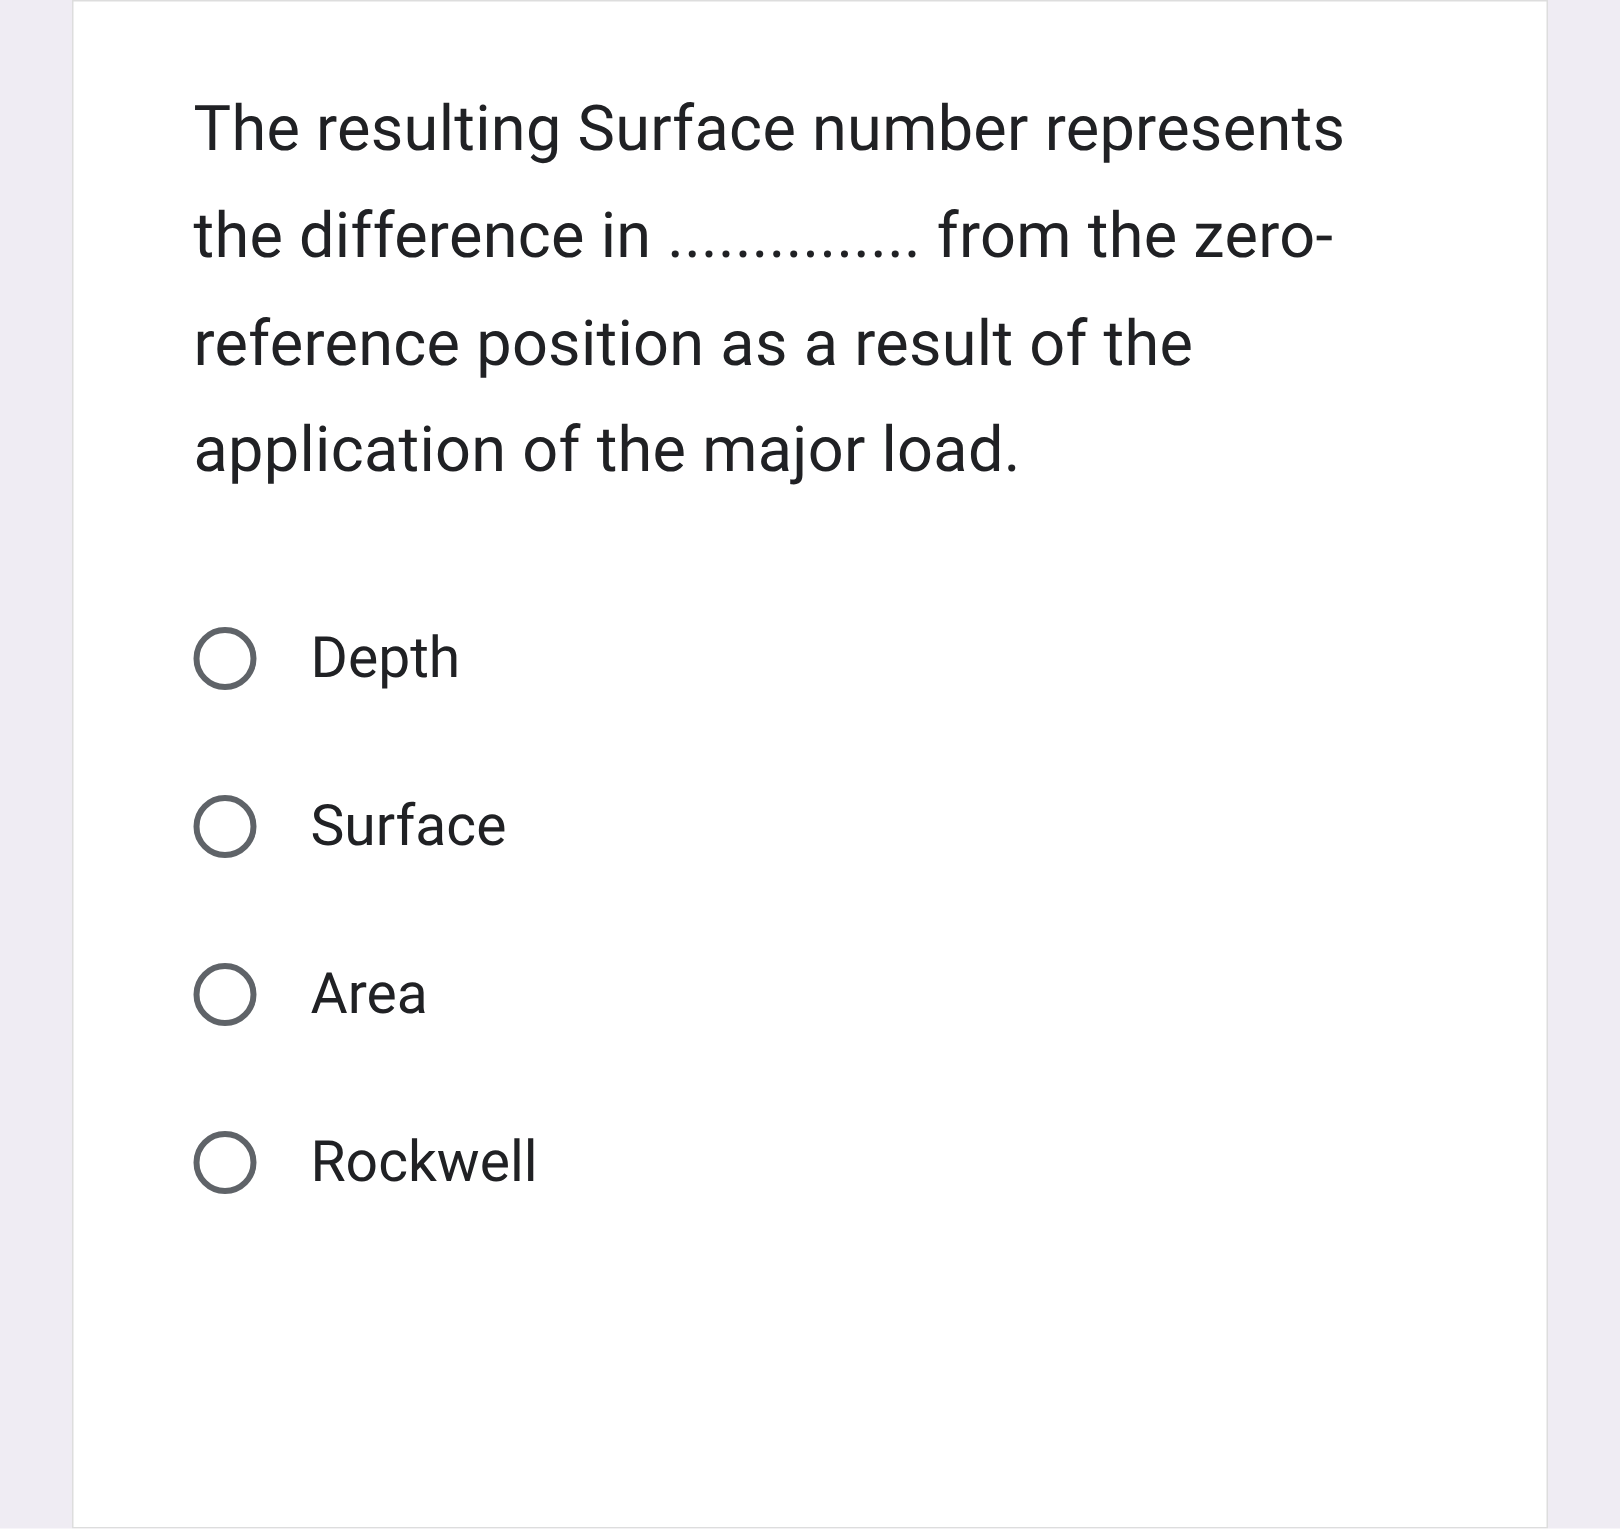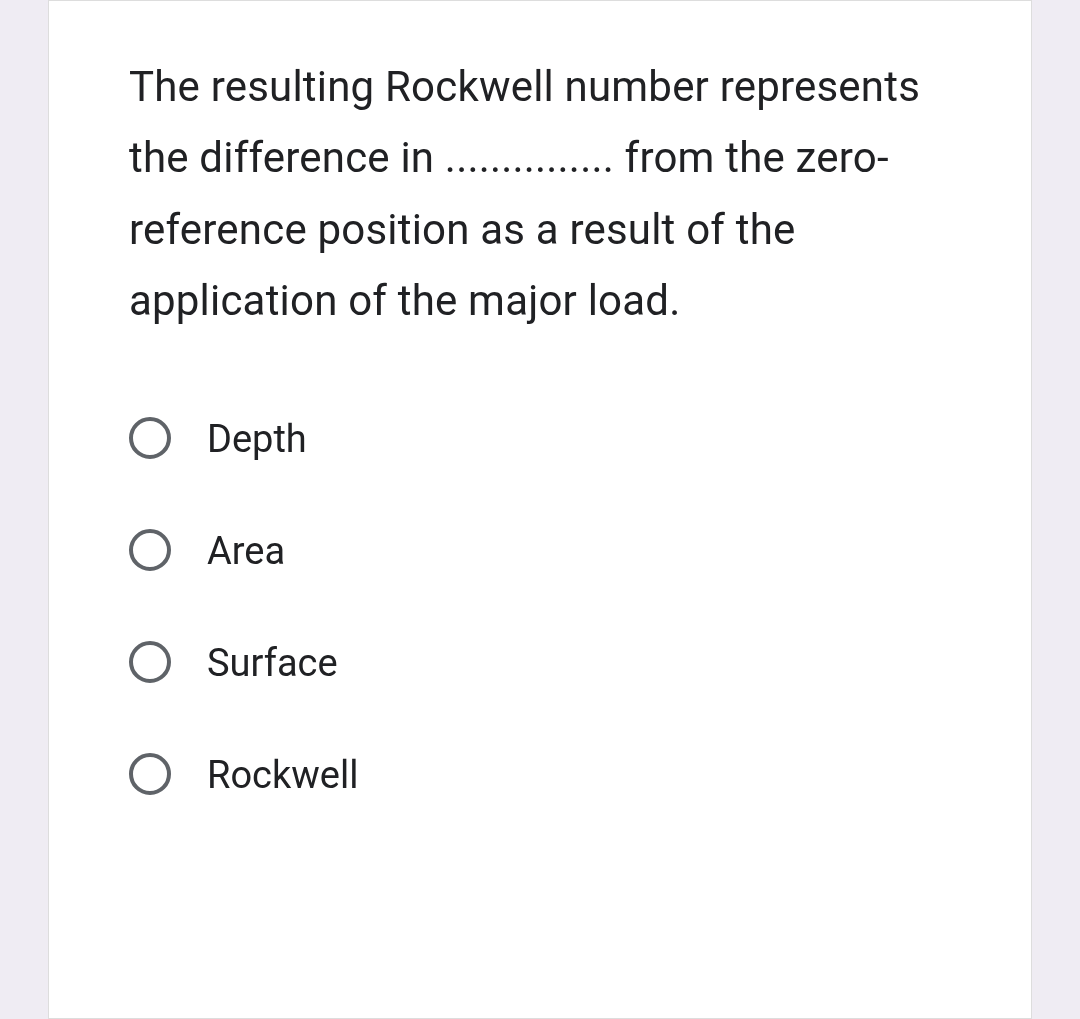--- a/index.html
+++ b/index.html
@@ -27,20 +27,21 @@
       line-height: 1.7;
       color: #202124;
       font-weight: 400;
       letter-spacing: 0.2px;
     }
     .options {
       margin-top: 80px;
     }
     .option {
       display: flex;
+      align-items: center;
       margin-bottom: 68px;
       cursor: pointer;
     }
     .radio {
       width: 42px;
       height: 42px;
       border: 4px solid #5f6368;
       border-radius: 50%;
       margin-right: 36px;
       flex-shrink: 0;
@@ -48,32 +49,32 @@
     .option-label {
       font-size: 38px;
       color: #202124;
       font-weight: 400;
     }
   </style>
 </head>
 <body>
 
 <div class="card">
-  <div class="question-text">The resulting Rockwell number represents the difference in ............... from the zero-reference position as a result of the application of the major load.</div>
+  <div class="question-text">The resulting Surface number represents the difference in ............... from the zero-reference position as a result of the application of the major load.</div>
   <div class="options">
     <div class="option">
       <div class="radio"></div>
       <div class="option-label">Depth</div>
     </div>
     <div class="option">
       <div class="radio"></div>
-      <div class="option-label">Area</div>
+      <div class="option-label">Surface</div>
     </div>
     <div class="option">
       <div class="radio"></div>
-      <div class="option-label">Surface</div>
+      <div class="option-label">Area</div>
     </div>
     <div class="option">
       <div class="radio"></div>
       <div class="option-label">Rockwell</div>
     </div>
   </div>
 </div>
 
 </body></html>

